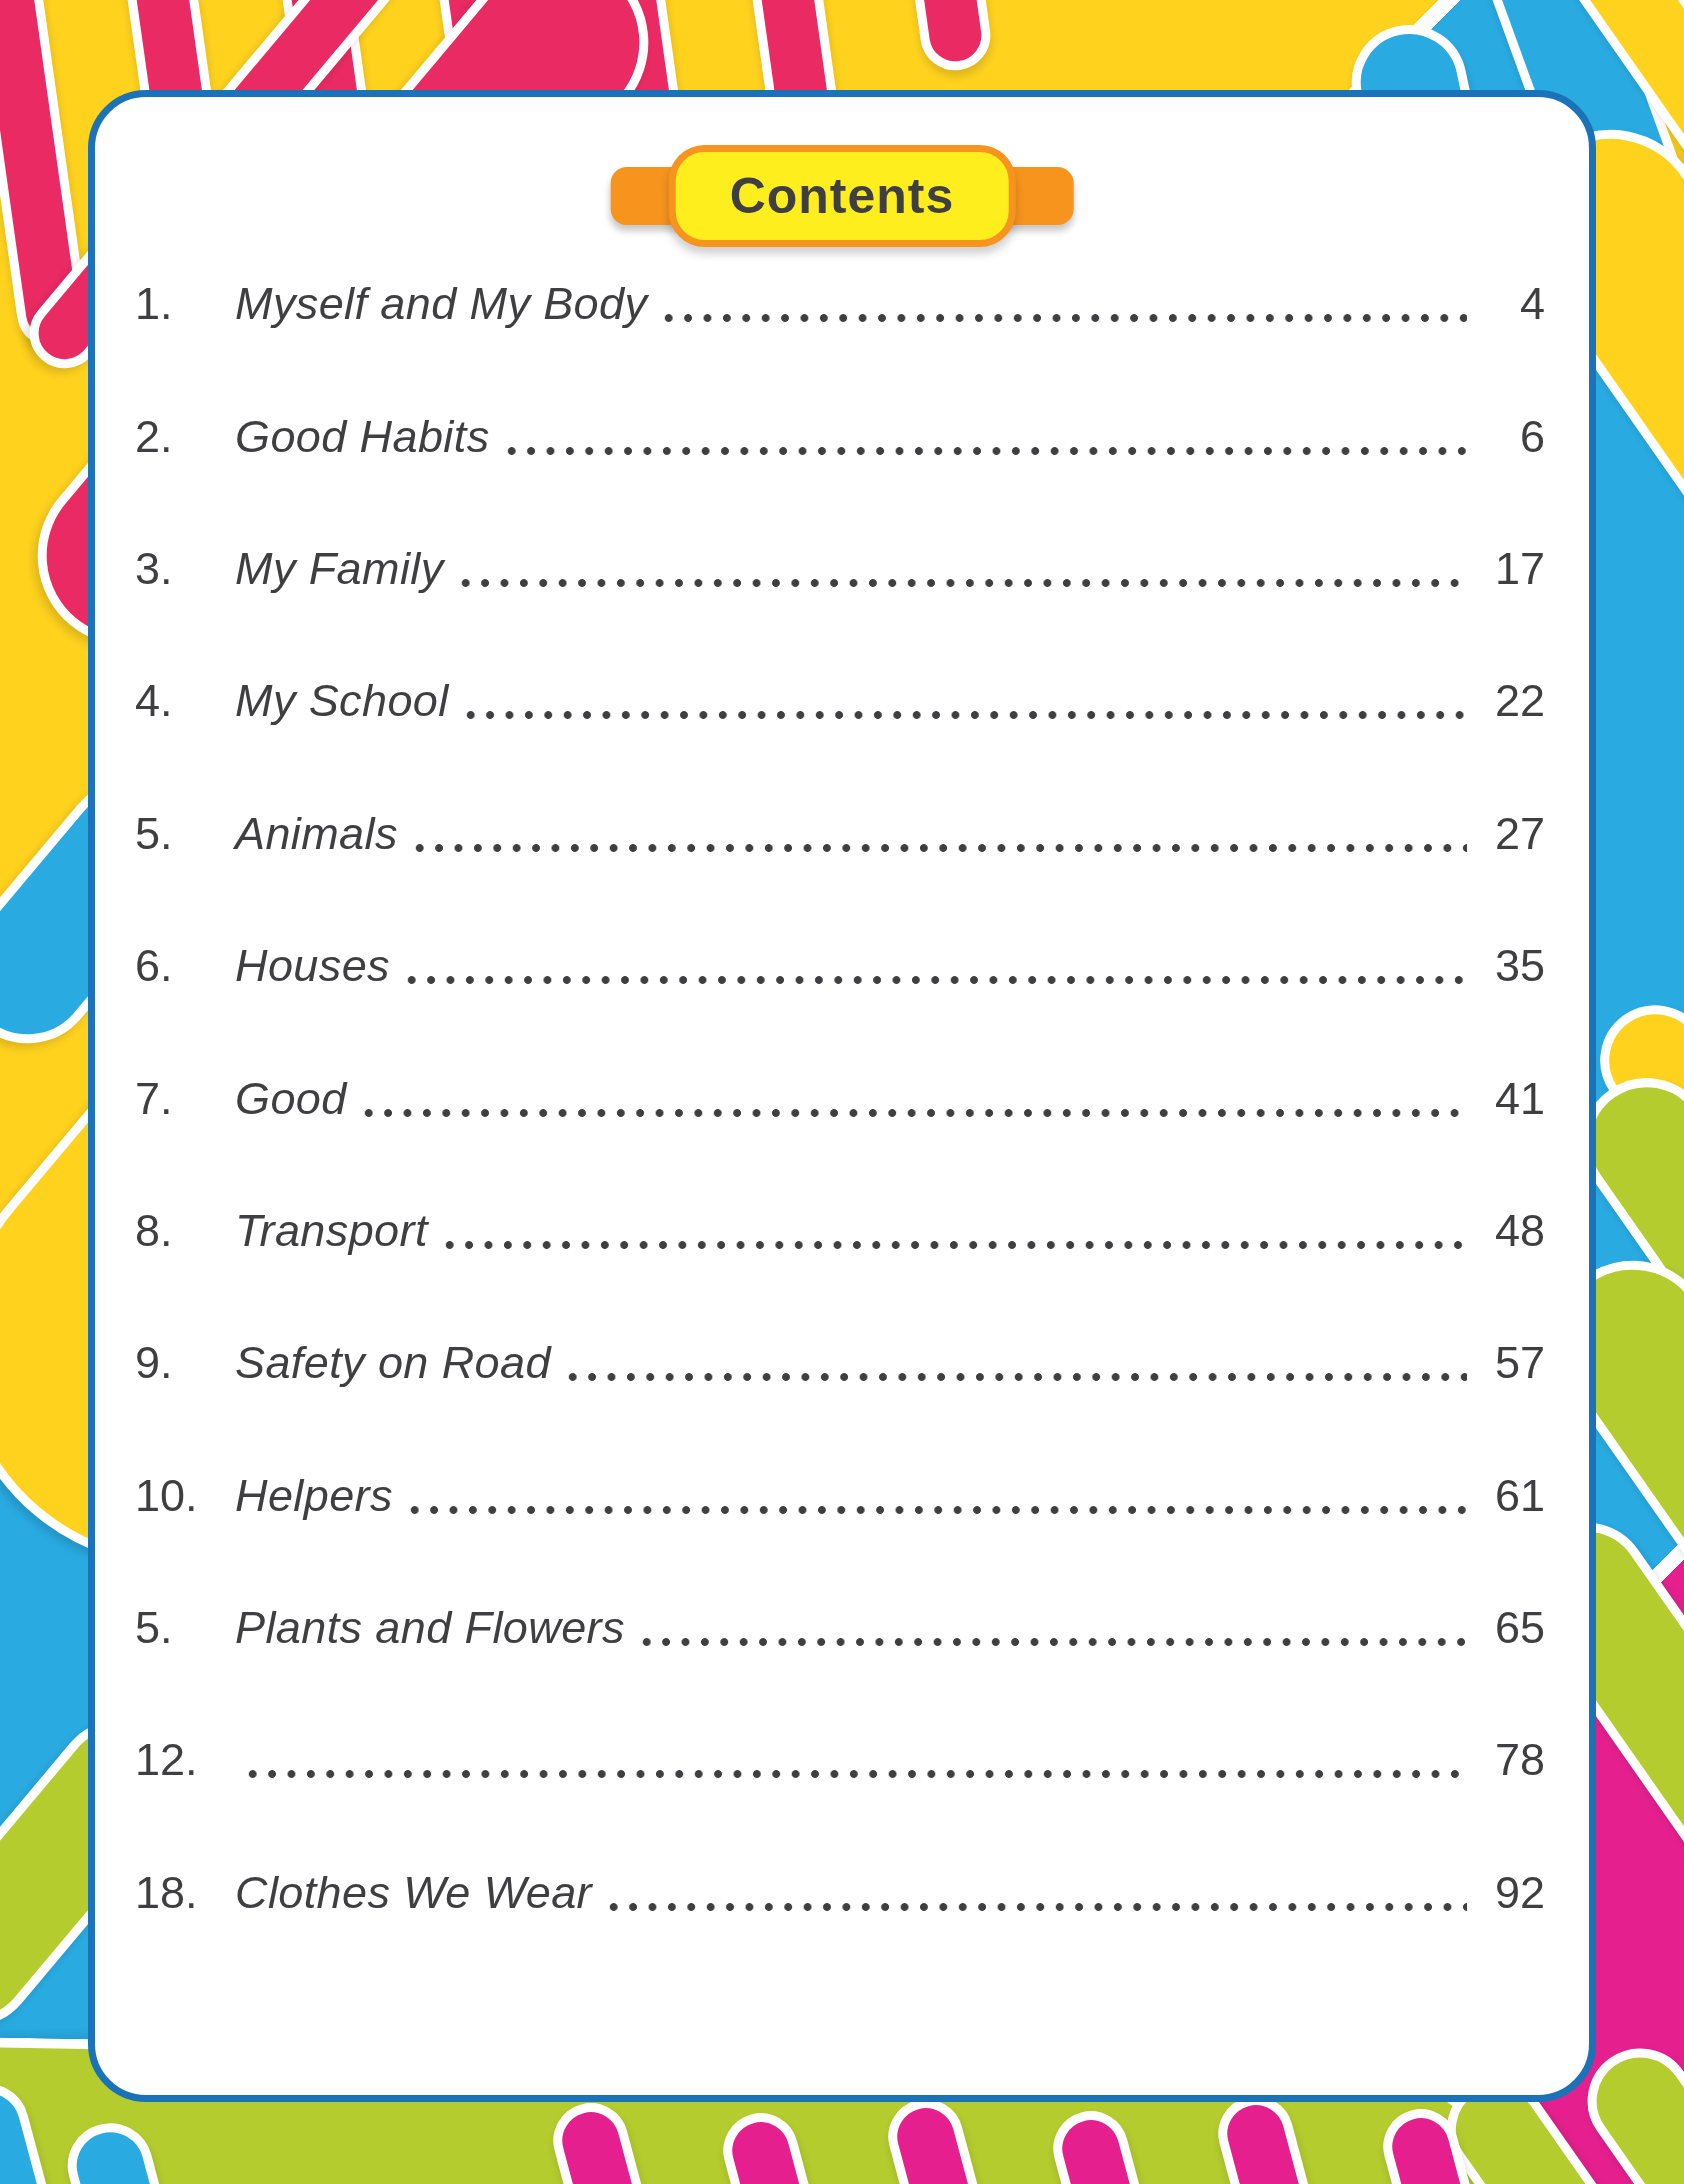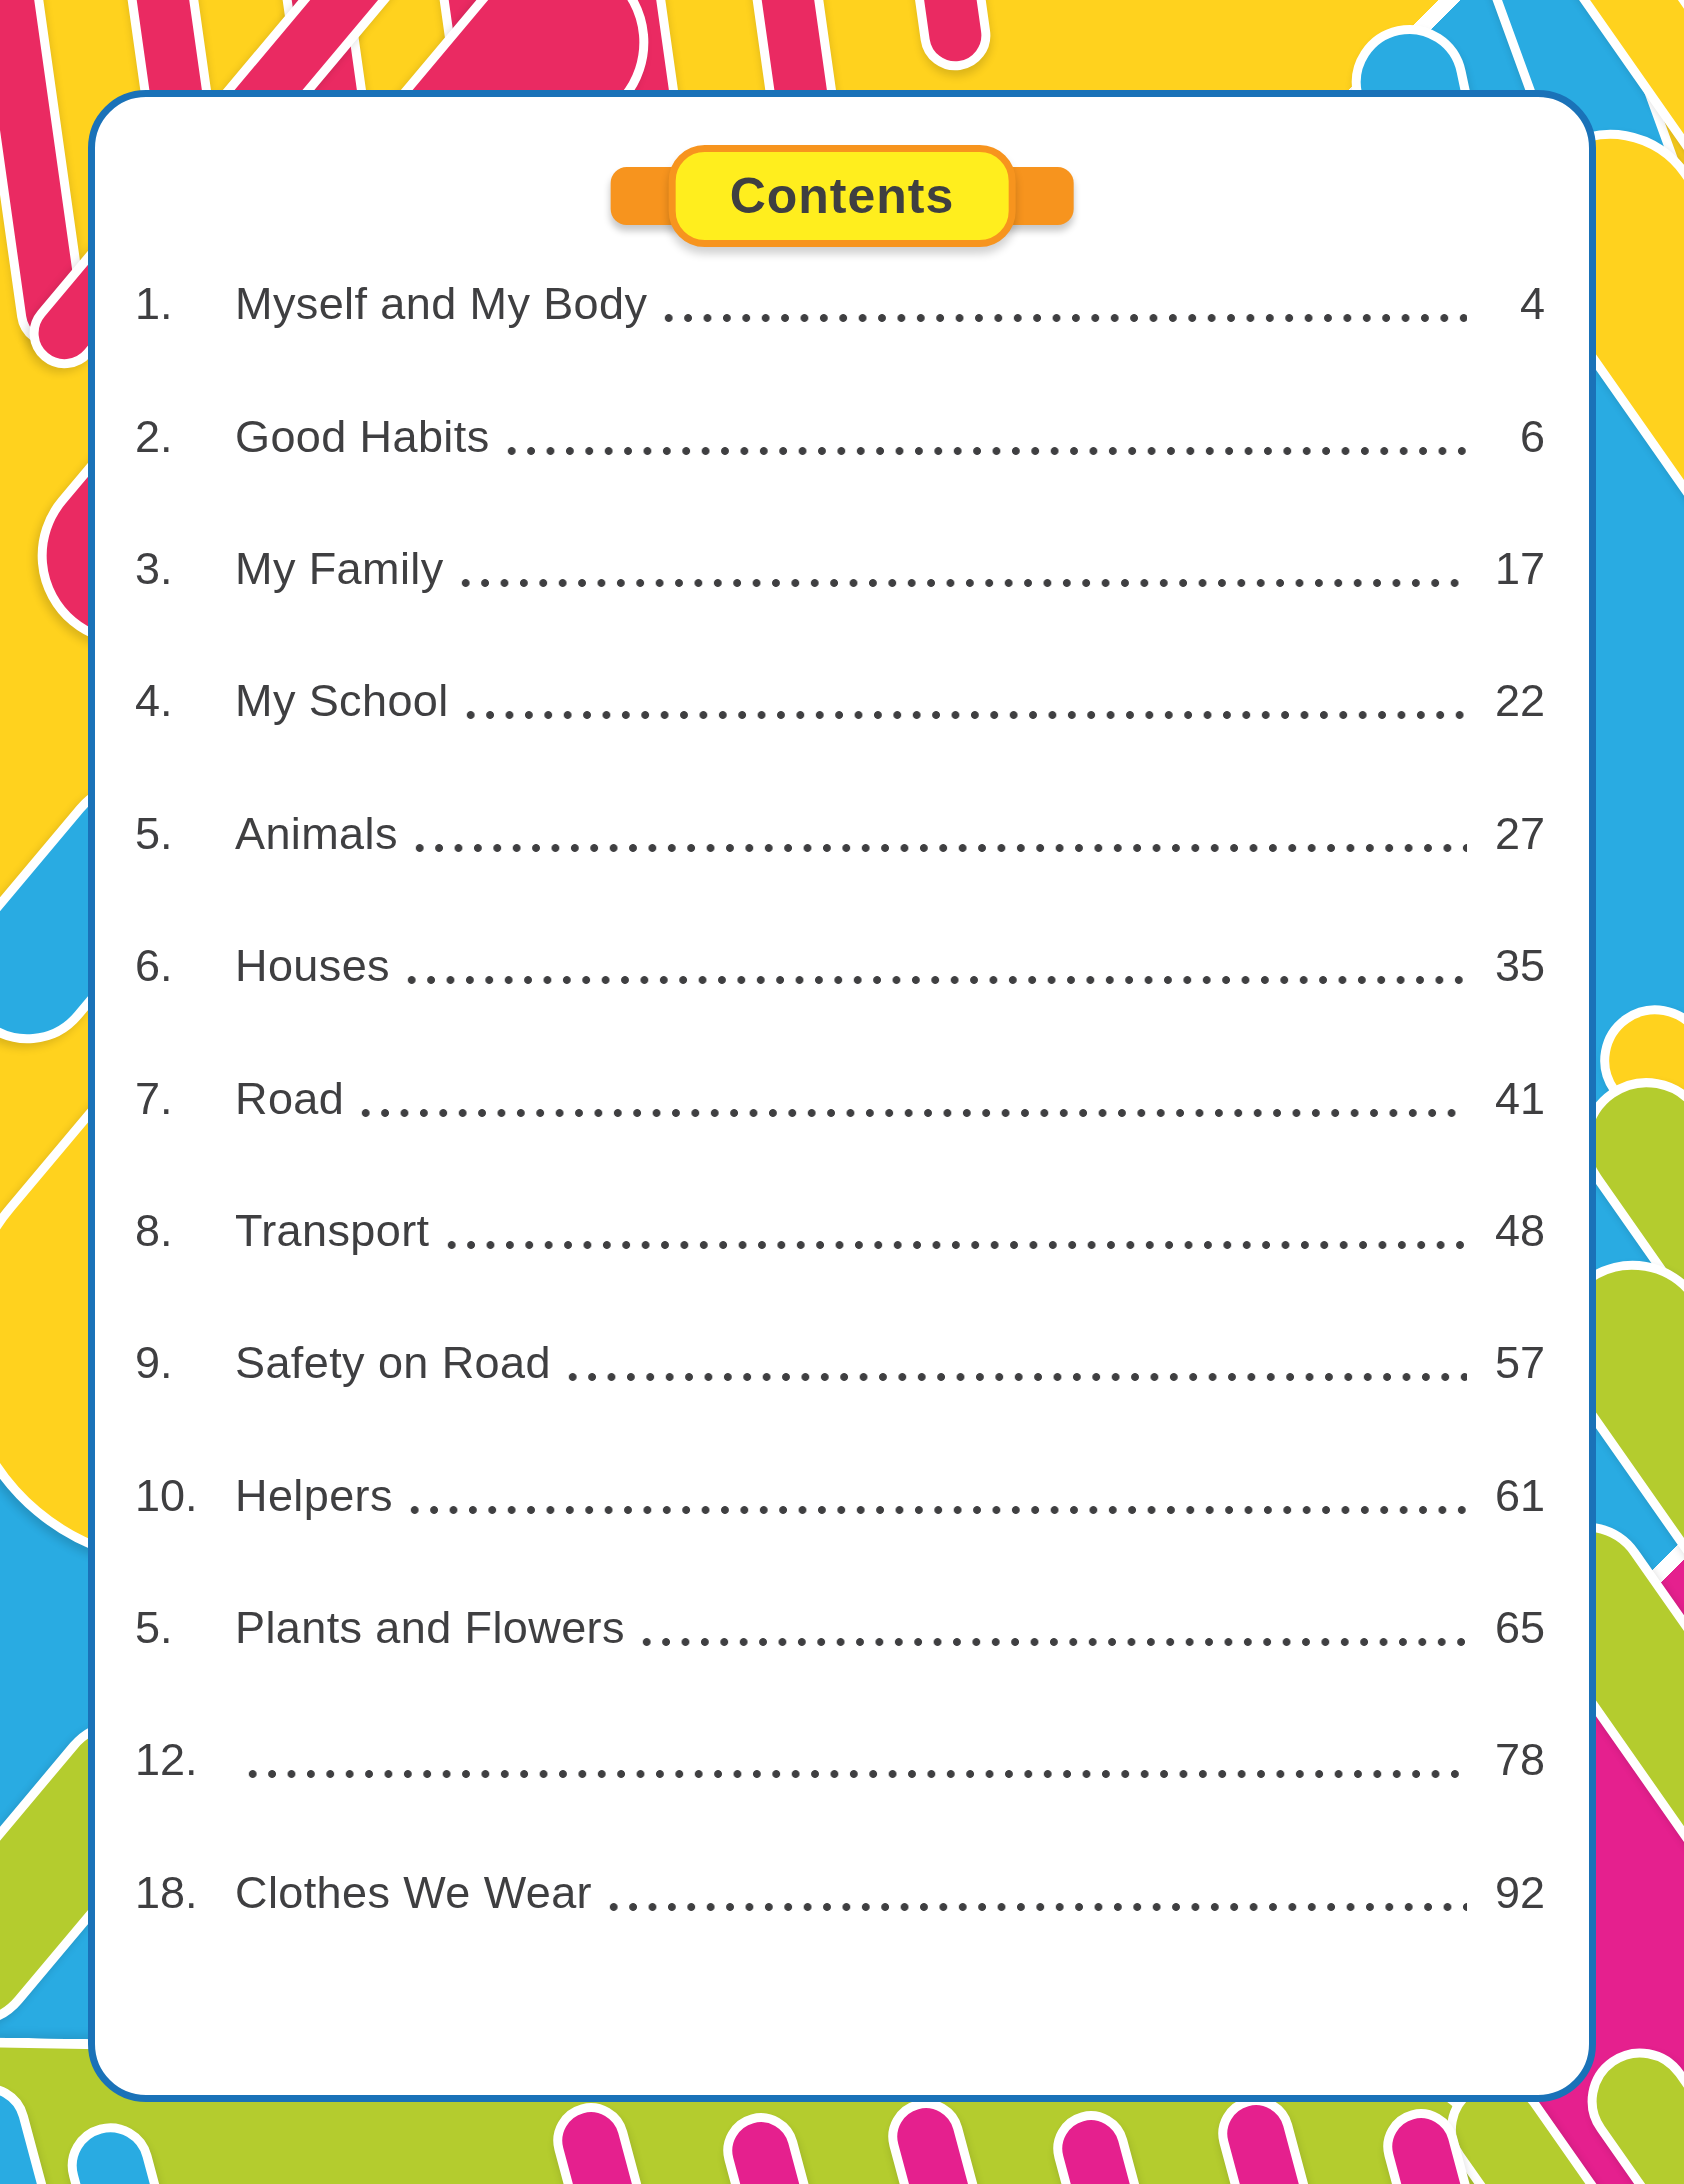--- a/index.html
+++ b/index.html
@@ -54,21 +54,21 @@
     font-size:50px;font-weight:600;color:var(--text);letter-spacing:1px;
     box-shadow:0 7px 8px rgba(0,0,0,.18);
   }
   
   .toc{
     position:absolute;left:40px;right:44px;top:141px;
     display:flex;flex-direction:column;
   }
   .row{height:132.4px;display:flex;align-items:center;color:var(--text);font-size:45px;}
   .num{flex:0 0 100px;}
-  .ttl{flex:0 0 auto;padding-right:4px;letter-spacing:.4px;}
+  .ttl{flex:0 0 auto;padding-right:4px;letter-spacing:.4px;font-style:italic;}
   .dots{
     flex:1 1 auto;height:12px;align-self:center;margin:28px 6px 0 8px;
     background-image:radial-gradient(circle,var(--text) 3.5px,transparent 4.3px);
     background-size:19.4px 12px;background-repeat:repeat-x;background-position:left center;
   }
   .pg{flex:0 0 auto;min-width:72px;text-align:right;}
 </style>
 </head>
 <body>
 
@@ -154,21 +154,21 @@
           <span class="pg">27</span>
         </div>
         <div class="row">
           <span class="num">6.</span>
           <span class="ttl">Houses</span>
           <span class="dots"></span>
           <span class="pg">35</span>
         </div>
         <div class="row">
           <span class="num">7.</span>
-          <span class="ttl">Road</span>
+          <span class="ttl">Good</span>
           <span class="dots"></span>
           <span class="pg">41</span>
         </div>
         <div class="row">
           <span class="num">8.</span>
           <span class="ttl">Transport</span>
           <span class="dots"></span>
           <span class="pg">48</span>
         </div>
         <div class="row">

